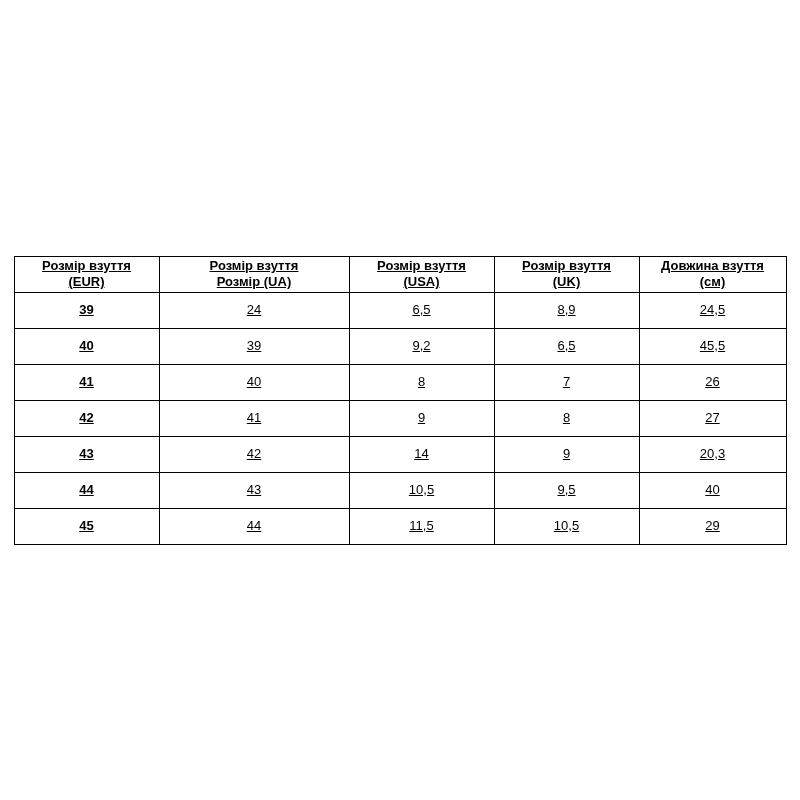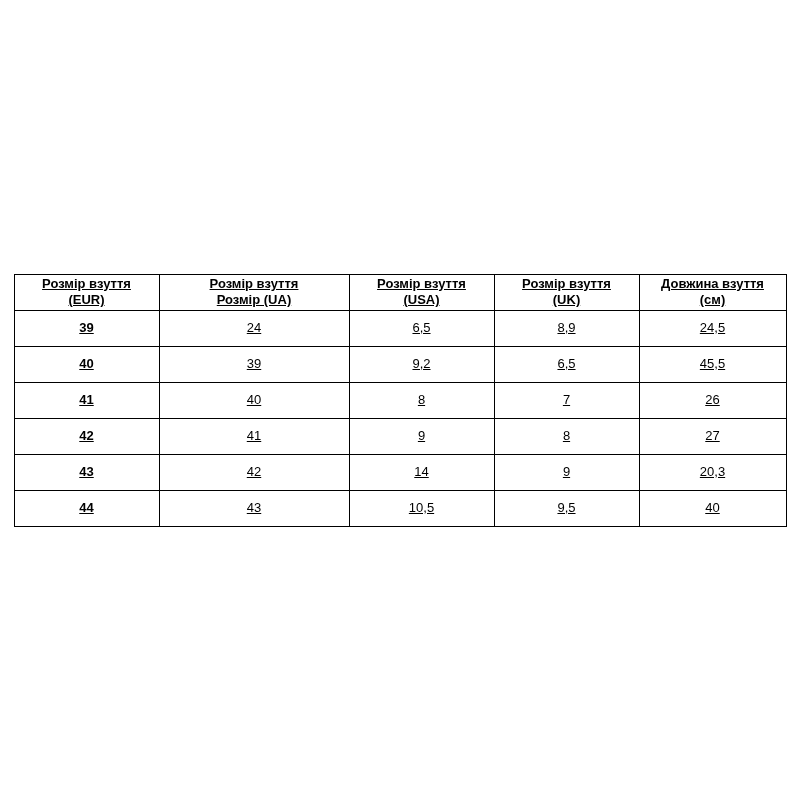--- a/index.html
+++ b/index.html
@@ -129,15 +129,22 @@
         <td>9</td>
         <td>20,3</td>
       </tr>
       <tr>
         <td class="col-eur">44</td>
         <td>43</td>
         <td>10,5</td>
         <td>9,5</td>
         <td>40</td>
       </tr>
+      <tr>
+        <td class="col-eur">45</td>
+        <td>44</td>
+        <td>11,5</td>
+        <td>10,5</td>
+        <td>29</td>
+      </tr>
     </tbody>
   </table>
 </div>
 
 </body></html>

